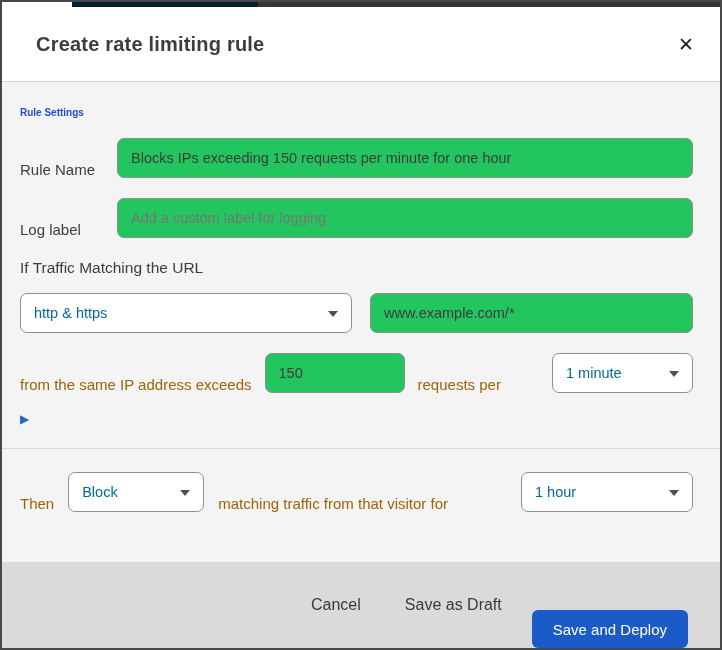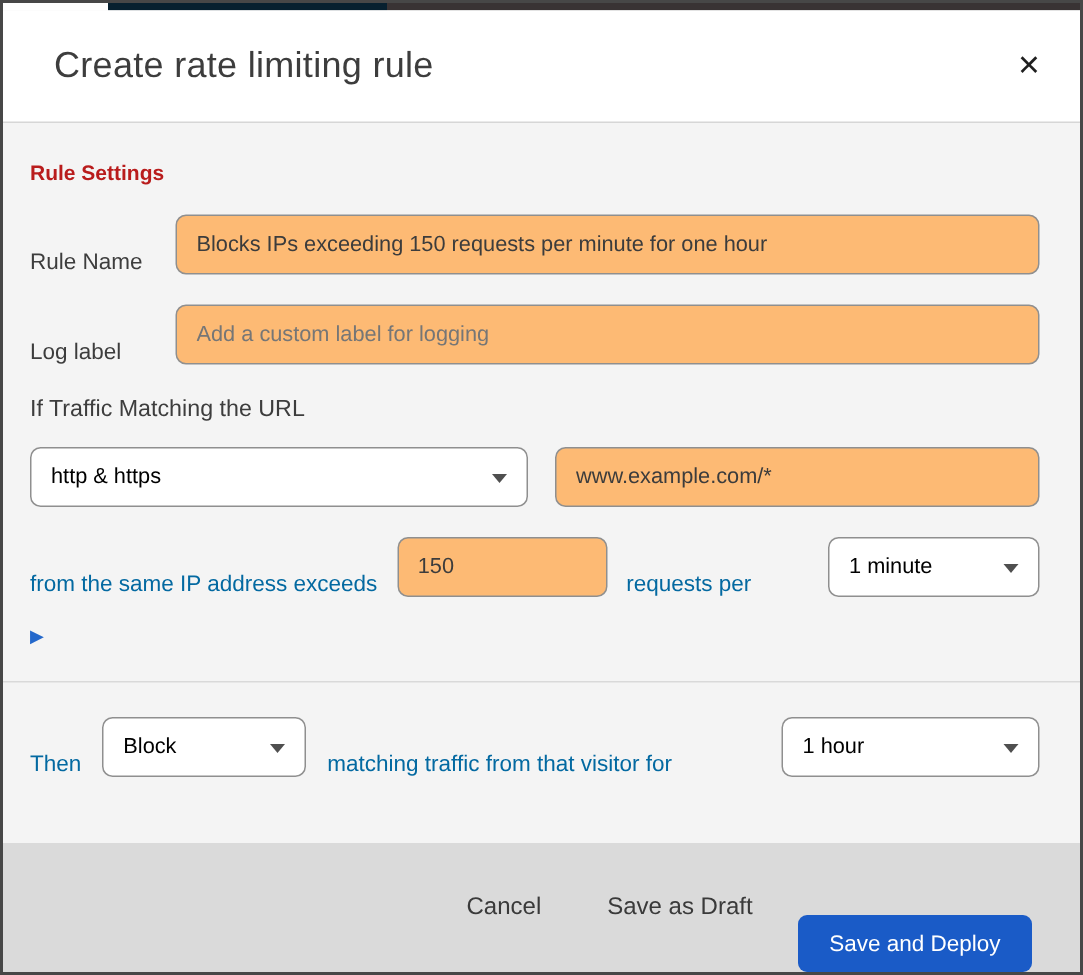--- a/index.html
+++ b/index.html
@@ -23,78 +23,78 @@
   .modal { flex: 1; display: flex; flex-direction: column; background: #f4f4f4; min-height: 0; }
 
   .modal-header {
     flex: 0 0 75px;
     background: #ffffff;
     border-bottom: 1px solid #d6d6d6;
     display: flex; align-items: center;
     padding: 0 20px 0 34px;
   }
   .modal-title {
-    font-size: 24px; font-weight: 400; color: #3d3d3d; letter-spacing: 0.2px;
+    font-size: 20px; font-weight: 700; color: #3d3d3d; letter-spacing: 0.2px;
     flex: 1;
   }
   .close-btn {
     background: none; border: none; cursor: pointer;
     font-size: 19px; font-weight: 300; color: #1f1f1f;
     line-height: 1; padding: 4px 6px;
     font-family: "Liberation Sans", sans-serif;
   }
 
   .modal-body {
     flex: 1; min-height: 0;
     padding: 25px 27px 0 18px;
     background: #f4f4f4;
   }
 
-  .section-heading { font-size: 14px; font-weight: 700; color: #b91c1c; margin-bottom: 9px; }
+  .section-heading { font-size: 10px; font-weight: 700; color: #1d4ed8; margin-bottom: 9px; }
 
   .row { display: flex; align-items: flex-end; }
   .field-row { margin-top: 20px; }
   .field-label { flex: 0 0 97px; font-size: 15px; color: #3d3d3d; }
 
   .textbox {
-    height: 40px; background: #fdba74;
+    height: 40px; background: #22c55e;
     border: 1px solid #8f8f8f; border-radius: 7px;
     padding: 0 13px; font-size: 14.5px; color: #3c3c3c;
     font-family: "Liberation Sans", sans-serif;
     outline: none; min-width: 0;
   }
   .textbox::placeholder { color: #767676; opacity: 1; }
   .grow { flex: 1; }
 
   .inline-heading { margin-top: 21px; font-size: 15.5px; color: #3d3d3d; }
 
   .url-row { margin-top: 16px; gap: 18px; }
 
   .selectbox {
     position: relative; height: 40px; background: #ffffff;
     border: 1px solid #8f8f8f; border-radius: 7px;
     display: flex; align-items: center;
     padding: 0 30px 0 13px;
-    font-size: 14.5px; color: #000000;
+    font-size: 14.5px; color: #0369a1;
     cursor: pointer; flex: 0 0 auto;
   }
   .selectbox .caret {
     position: absolute; right: 13px; top: 50%; margin-top: -2px;
     width: 0; height: 0;
     border-left: 5px solid transparent;
     border-right: 5px solid transparent;
     border-top: 6px solid #4f4f4f;
   }
   .w-scheme { width: 332px; }
   .w-period { width: 141px; margin-left: auto; }
   .w-action { width: 136px; }
   .w-duration { width: 172px; margin-left: auto; }
 
   .sentence-row { margin-top: 20px; gap: 13px; }
-  .sentence-text { font-size: 15px; color: #0369a1; white-space: nowrap; }
+  .sentence-text { font-size: 15px; color: #a16207; white-space: nowrap; }
   .w-threshold { width: 140px; flex: 0 0 140px; }
 
   .advanced-link {
     margin-top: 19px; display: inline-flex; align-items: center; gap: 7px;
     font-size: 15.5px; color: #2468cb; cursor: pointer;
     background: none; border: none; font-family: "Liberation Sans", sans-serif;
     padding: 0;
   }
   .advanced-link .arrow { font-size: 12px; color: #2468cb; }
 

